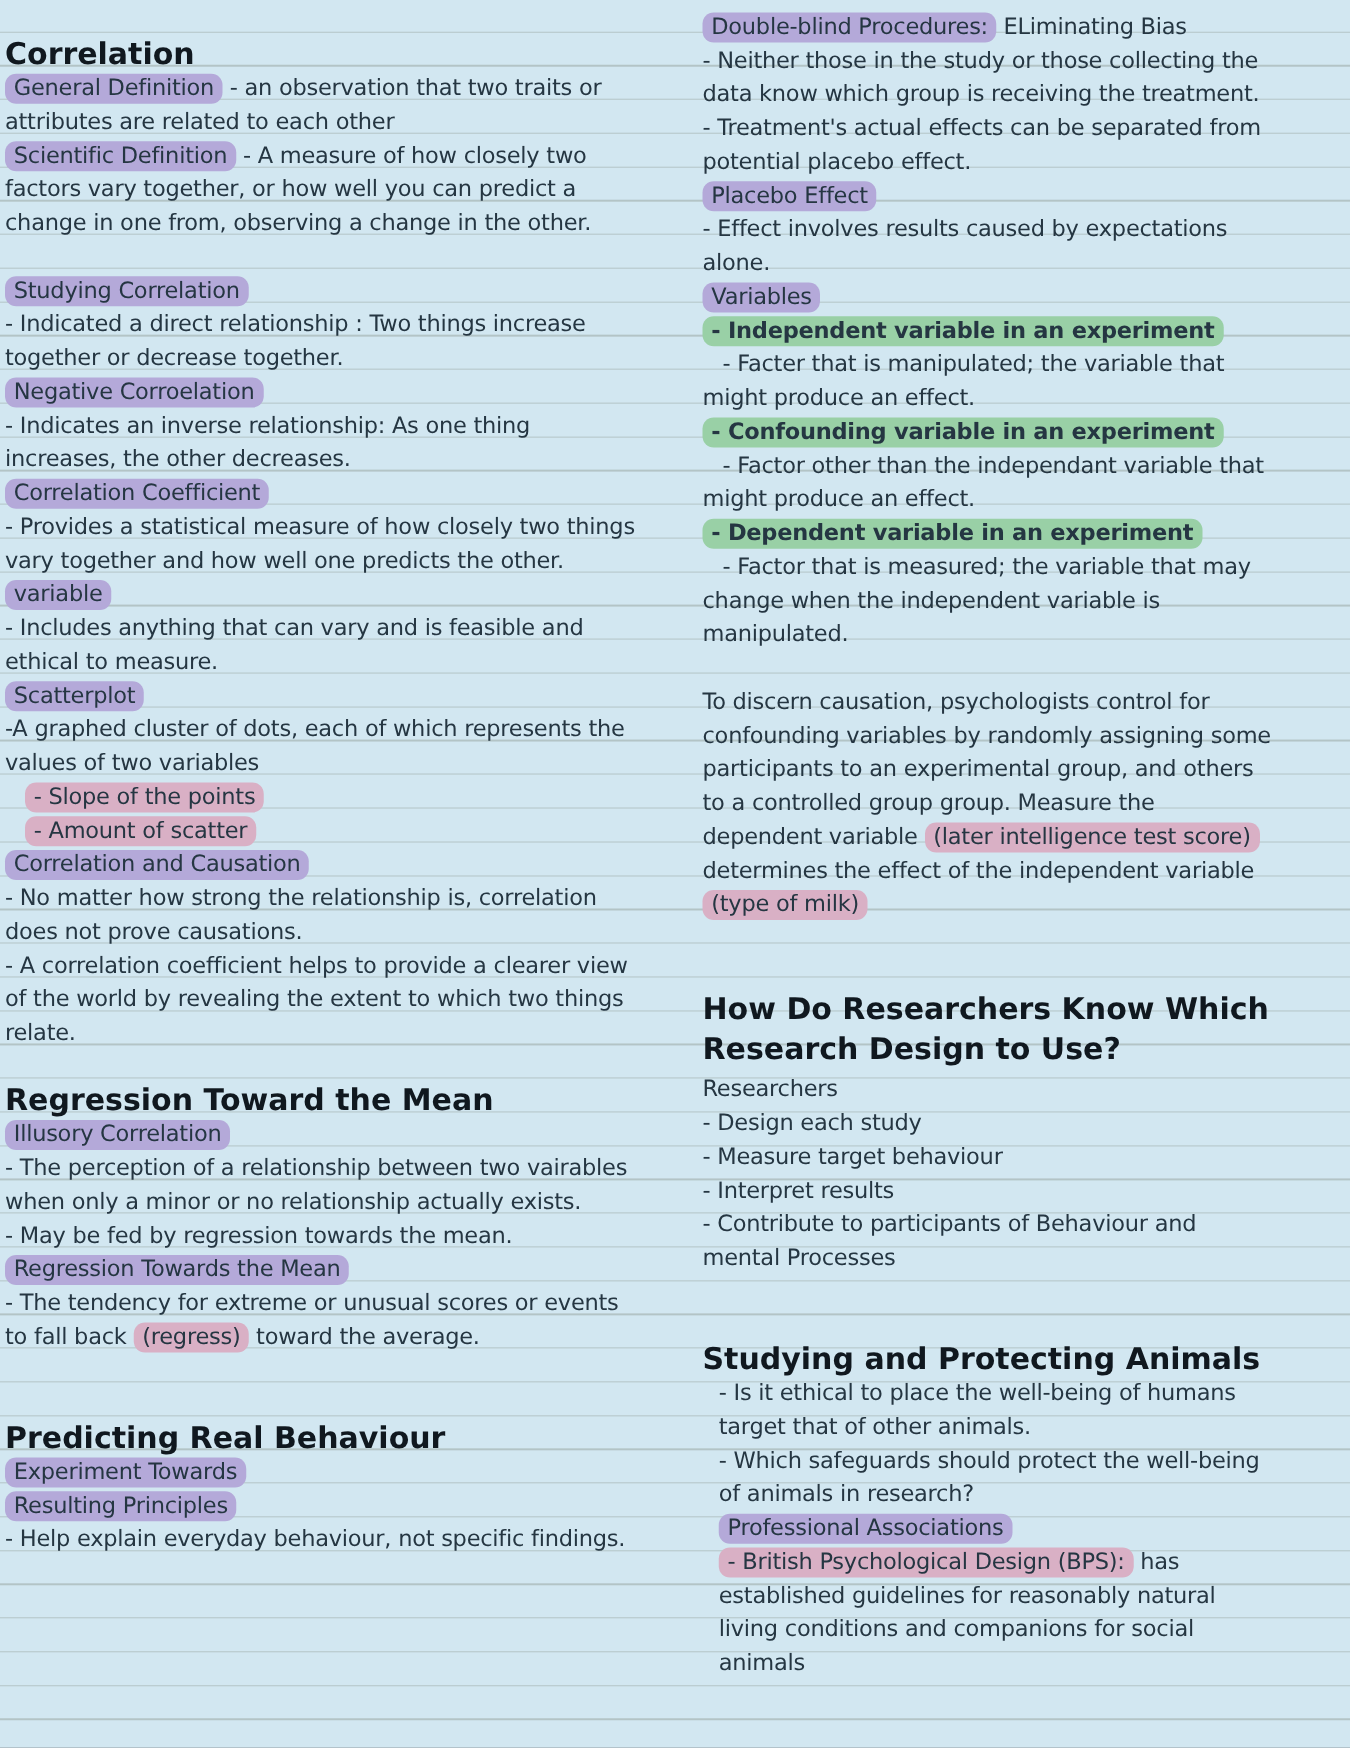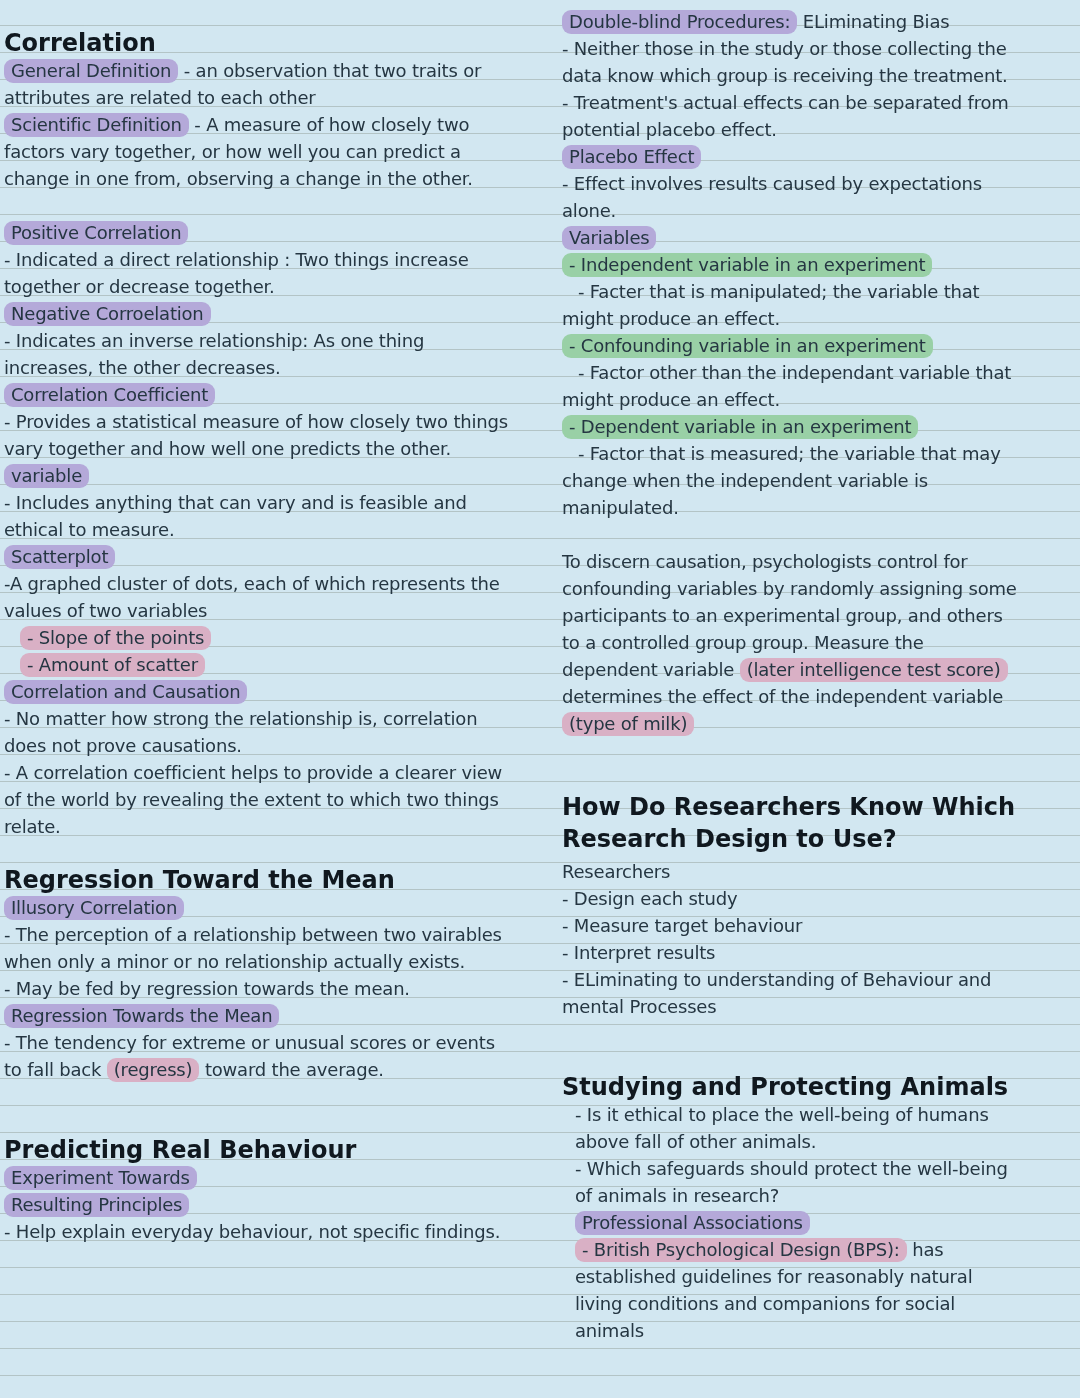--- a/index.html
+++ b/index.html
@@ -26,36 +26,36 @@
     font-size:24px; font-weight:bold; line-height:32px;
     color:var(--heading,#10181f); margin-bottom:3px;
   }
   .hl {
     border-radius:9px;
     padding:1px 7px 2px;
     box-decoration-break:clone;
     -webkit-box-decoration-break:clone;
   }
   .hl-purple { background:var(--purple,#b4a9d9); }
-  .hl-green  { background:var(--green,#99d0a6); }
+  .hl-green  { background:var(--green,#99d0a6);font-weight:bold; }
   .hl-pink   { background:var(--pink,#d9b0c5); }
   .indent { text-indent:16px; }
   .inset  { padding-left:13px; }
   .gap { width:100%; }
 </style>
 </head>
 <body>
 
 <div class="page" style="--bg: #d2e7f1; --line: #b3c4c6; --ink: #253642; --heading: #10181f; --purple: #b4a9d9; --green: #99d0a6; --pink: #d9b0c5;">
   <div class="col col-left">
       <div class="heading">Correlation</div>
       <p class="para"><span class="hl hl-purple">General Definition</span><span> - an observation that two traits or attributes are related to each other</span></p>
       <p class="para"><span class="hl hl-purple">Scientific Definition</span><span> - A measure of how closely two factors vary together, or how well you can predict a change in one from, observing a change in the other.</span></p>
       <div class="gap" style="height: 27px;"></div>
-      <p class="para"><span class="hl hl-purple">Positive Correlation</span></p>
+      <p class="para"><span class="hl hl-purple">Studying Correlation</span></p>
       <p class="para"><span>- Indicated a direct relationship : Two things increase together or decrease together.</span></p>
       <p class="para"><span class="hl hl-purple">Negative Corroelation</span></p>
       <p class="para"><span>- Indicates an inverse relationship: As one thing increases, the other decreases.</span></p>
       <p class="para"><span class="hl hl-purple">Correlation Coefficient</span></p>
       <p class="para"><span>- Provides a statistical measure of how closely two things vary together and how well one predicts the other.</span></p>
       <p class="para"><span class="hl hl-purple">variable</span></p>
       <p class="para"><span>- Includes anything that can vary and is feasible and ethical to measure.</span></p>
       <p class="para"><span class="hl hl-purple">Scatterplot</span></p>
       <p class="para"><span>-A graphed cluster of dots, each of which represents the values of two variables</span></p>
       <p class="para indent"><span class="hl hl-pink">- Slope of the points</span></p>
@@ -90,21 +90,21 @@
       <p class="para"><span class="hl hl-green">- Dependent variable in an experiment</span></p>
       <p class="para indent"><span>- Factor that is measured; the variable that may change when the independent variable is manipulated.</span></p>
       <div class="gap" style="height: 27px;"></div>
       <p class="para"><span>To discern causation, psychologists control for confounding variables by randomly assigning some participants to an experimental group, and others to a controlled group group. Measure the dependent variable </span><span class="hl hl-pink">(later intelligence test score)</span><span> determines the effect of the independent variable </span><span class="hl hl-pink">(type of milk)</span></p>
       <div class="gap" style="height: 54px;"></div>
       <div class="heading-large">How Do Researchers Know Which Research Design to Use?</div>
       <p class="para"><span>Researchers</span></p>
       <p class="para"><span>- Design each study</span></p>
       <p class="para"><span>- Measure target behaviour</span></p>
       <p class="para"><span>- Interpret results</span></p>
-      <p class="para"><span>- ELiminating to understanding of Behaviour and mental Processes</span></p>
+      <p class="para"><span>- Contribute to participants of Behaviour and mental Processes</span></p>
       <div class="gap" style="height: 54px;"></div>
       <div class="heading">Studying and Protecting Animals</div>
-      <p class="para inset"><span>- Is it ethical to place the well-being of humans above fall of other animals.</span></p>
+      <p class="para inset"><span>- Is it ethical to place the well-being of humans target that of other animals.</span></p>
       <p class="para inset"><span>- Which safeguards should protect the well-being of animals in research?</span></p>
       <p class="para inset"><span class="hl hl-purple">Professional Associations</span></p>
       <p class="para inset"><span class="hl hl-pink">- British Psychological Design (BPS):</span><span> has established guidelines for reasonably natural living conditions and companions for social animals</span></p>
     </div>
 </div>
 
 </body></html>

